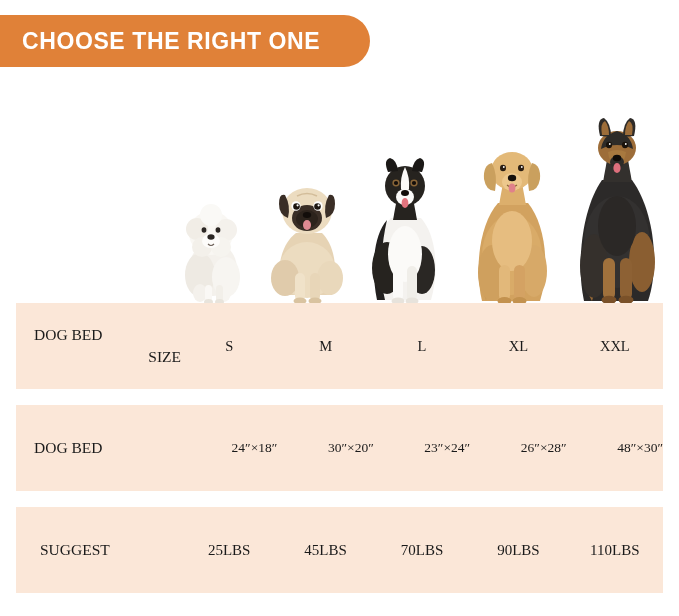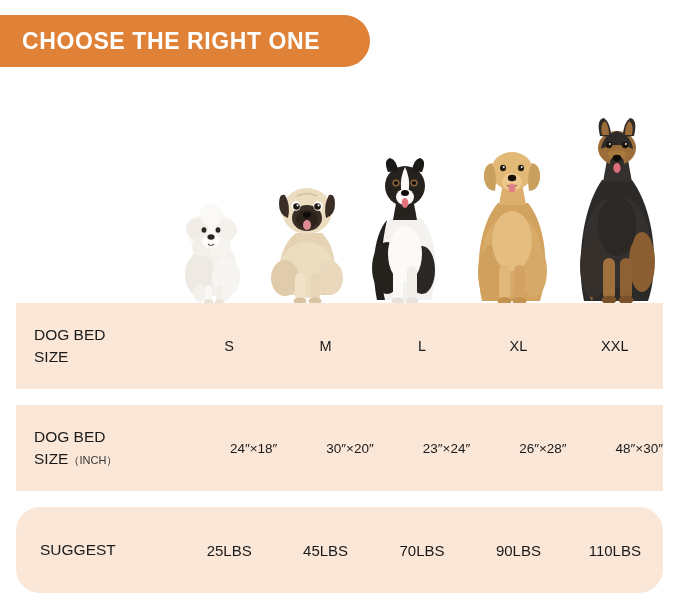--- a/index.html
+++ b/index.html
@@ -61,24 +61,25 @@
     position: absolute;
     left: 16px;
     top: 303px;
     width: 647px;
   }
   .row {
     background: #fbe7d8;
     display: flex;
     align-items: center;
     box-sizing: border-box;
+    font-family: Liberation Serif, serif;
   }
   .row-1 { height: 86px; margin-bottom: 16px; }
   .row-2 { height: 86px; margin-bottom: 16px; }
-  .row-3 { height: 86px; border-radius: 24px; }
+  .row-3 { height: 86px; }
 
   .row-label {
     width: 165px;
     padding-left: 18px;
     box-sizing: border-box;
     font-size: 15.5px;
     color: #1a1a1a;
     line-height: 1.45;
   }
   .row-label .sub {
@@ -93,21 +94,21 @@
   .cell {
     flex: 1;
     text-align: center;
     font-size: 14px;
     color: #1a1a1a;
   }
   .cell.size-letter { font-size: 14.5px; }
   .cell.dim { font-size: 13.5px; text-align: right; }
   .cell.weight { font-size: 15px; }
 
-  .label-line2 { display: block; }
+  .label-line2 { display: block; text-align: right; }
 </style>
 </head>
 <body>
 
 <div class="page">
 
   <div class="banner">
     <div class="banner-text">CHOOSE THE RIGHT ONE</div>
   </div>
 
@@ -322,21 +323,20 @@
         <div class="cell size-letter">M</div>
         <div class="cell size-letter">L</div>
         <div class="cell size-letter">XL</div>
         <div class="cell size-letter">XXL</div>
       </div>
     </div>
 
     <div class="row row-2">
       <div class="row-label">
         <span>DOG BED</span>
-        <span class="label-line2"><span>SIZE</span><span class="sub">（INCH）</span></span>
       </div>
       <div class="cells">
         <div class="cell dim">24″×18″</div>
         <div class="cell dim">30″×20″</div>
         <div class="cell dim">23″×24″</div>
         <div class="cell dim">26″×28″</div>
         <div class="cell dim">48″×30″</div>
       </div>
     </div>
 

